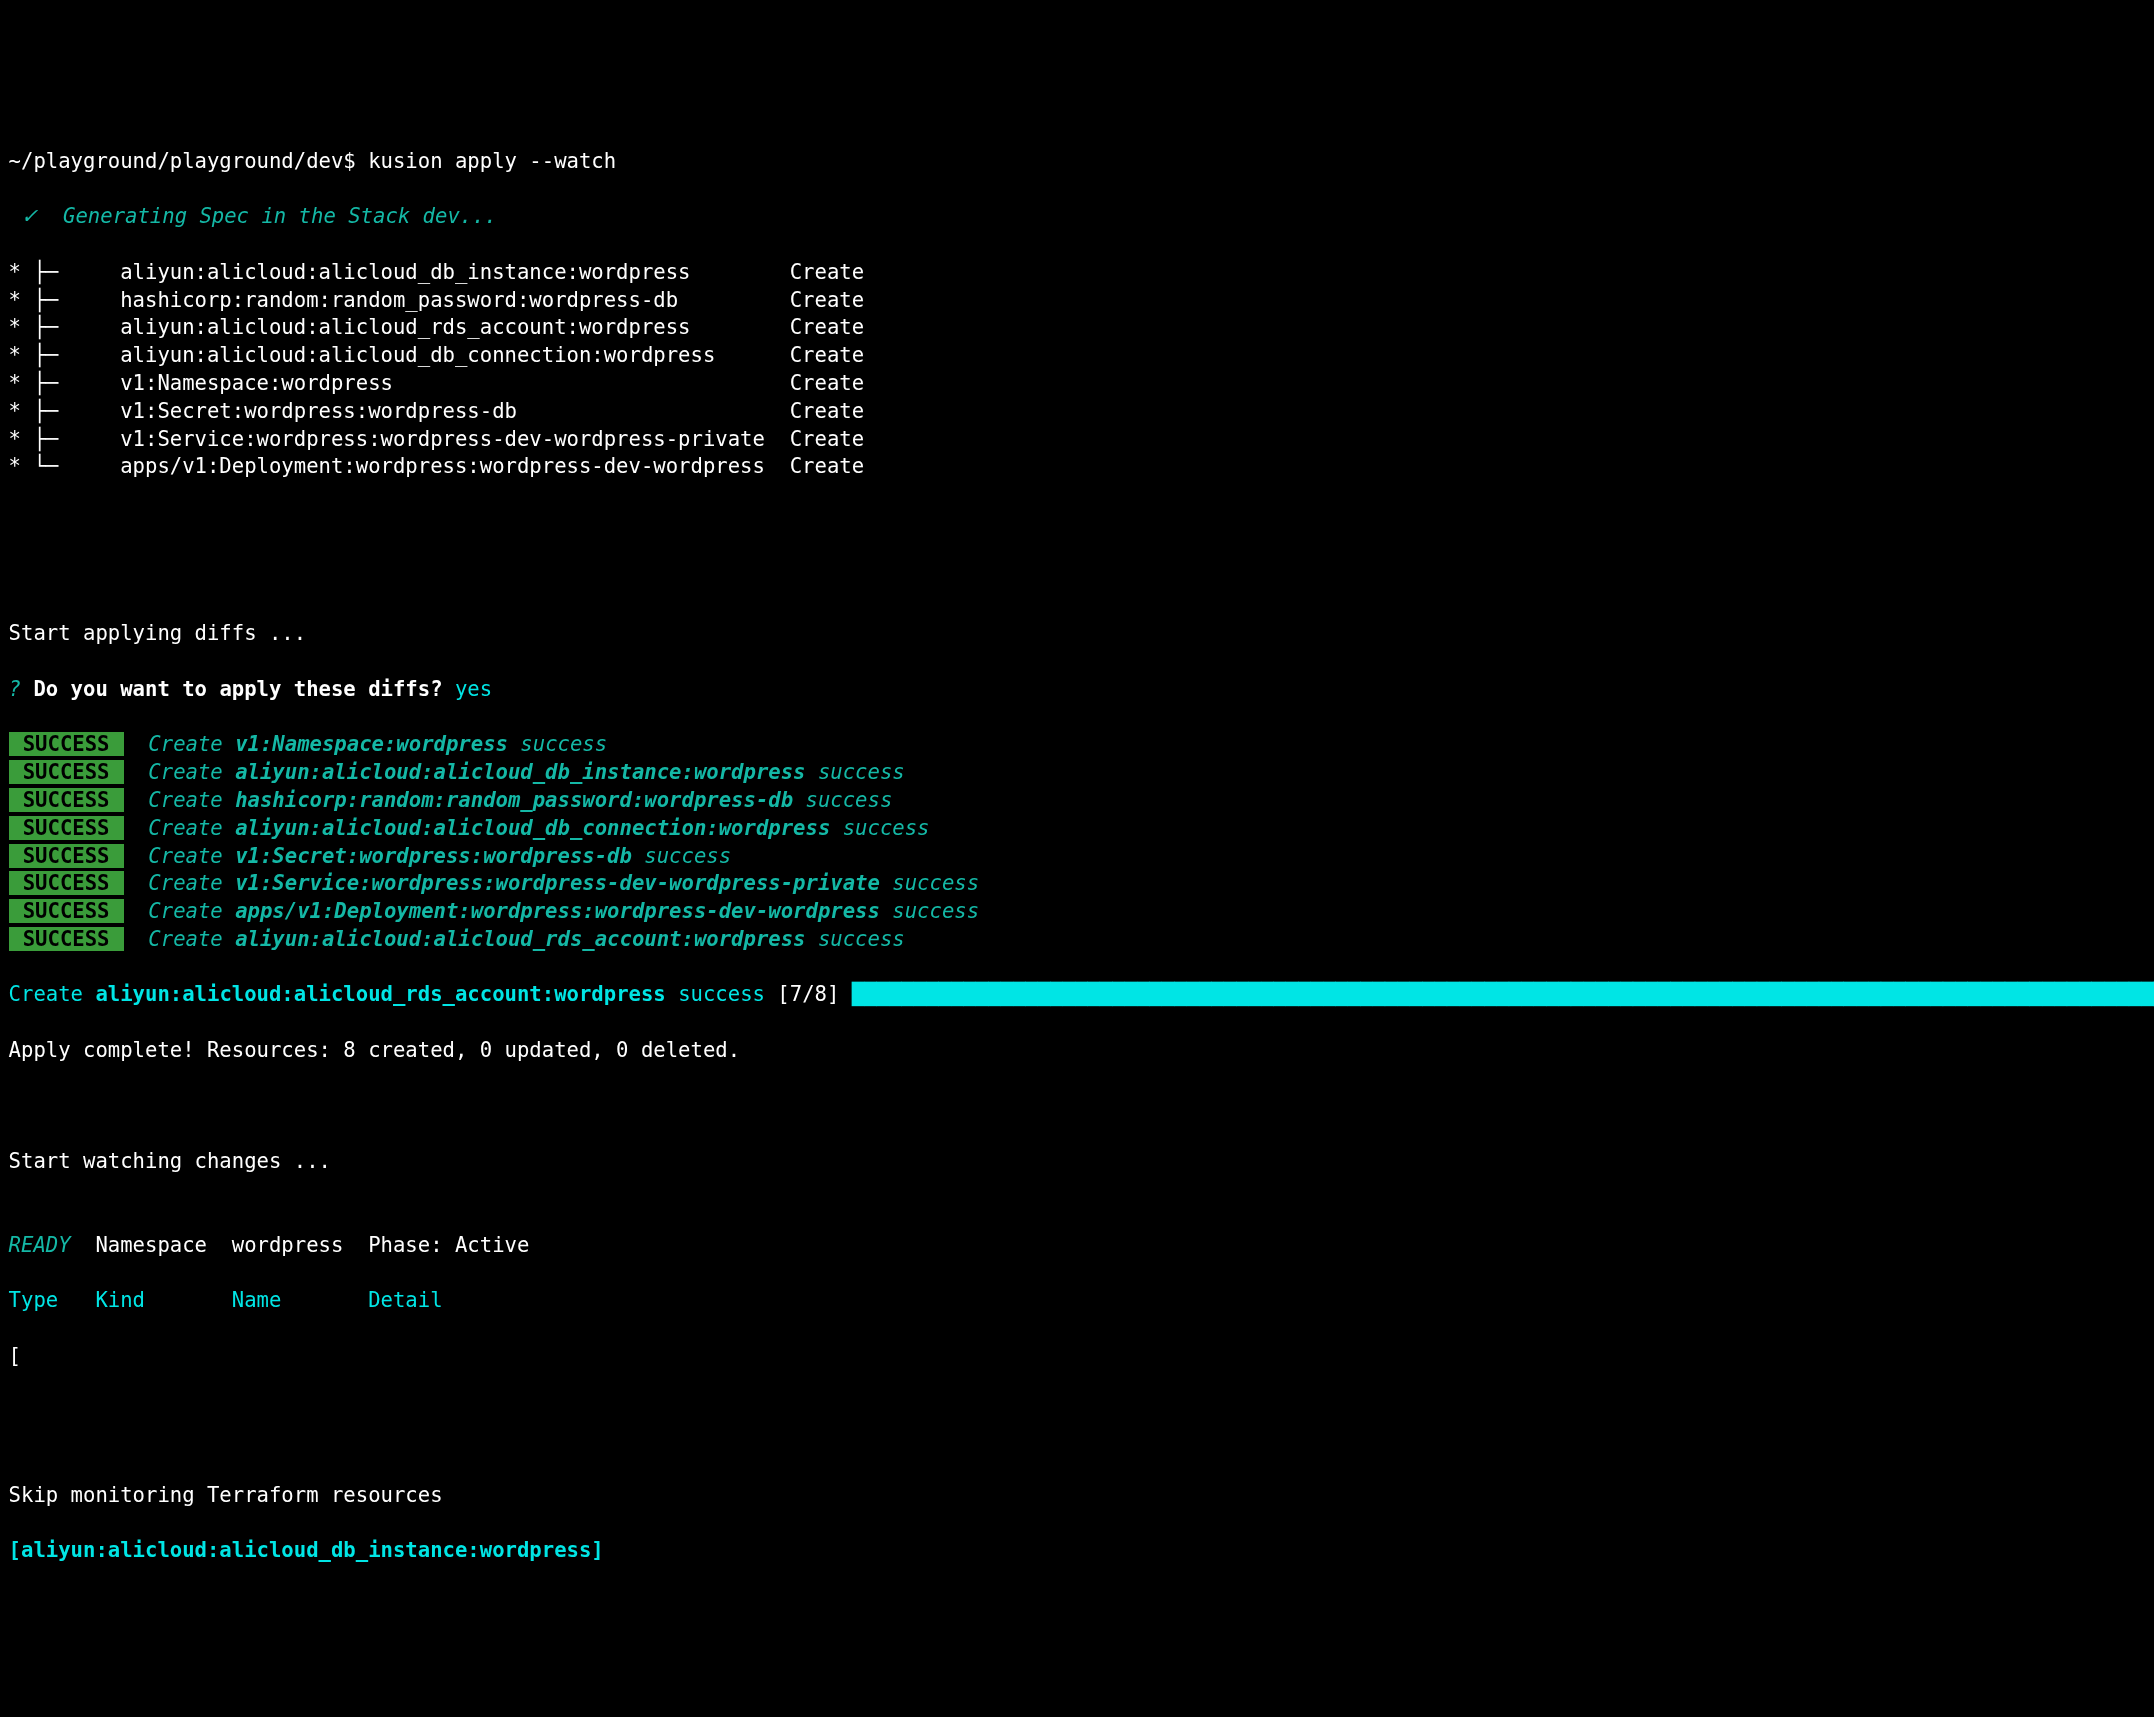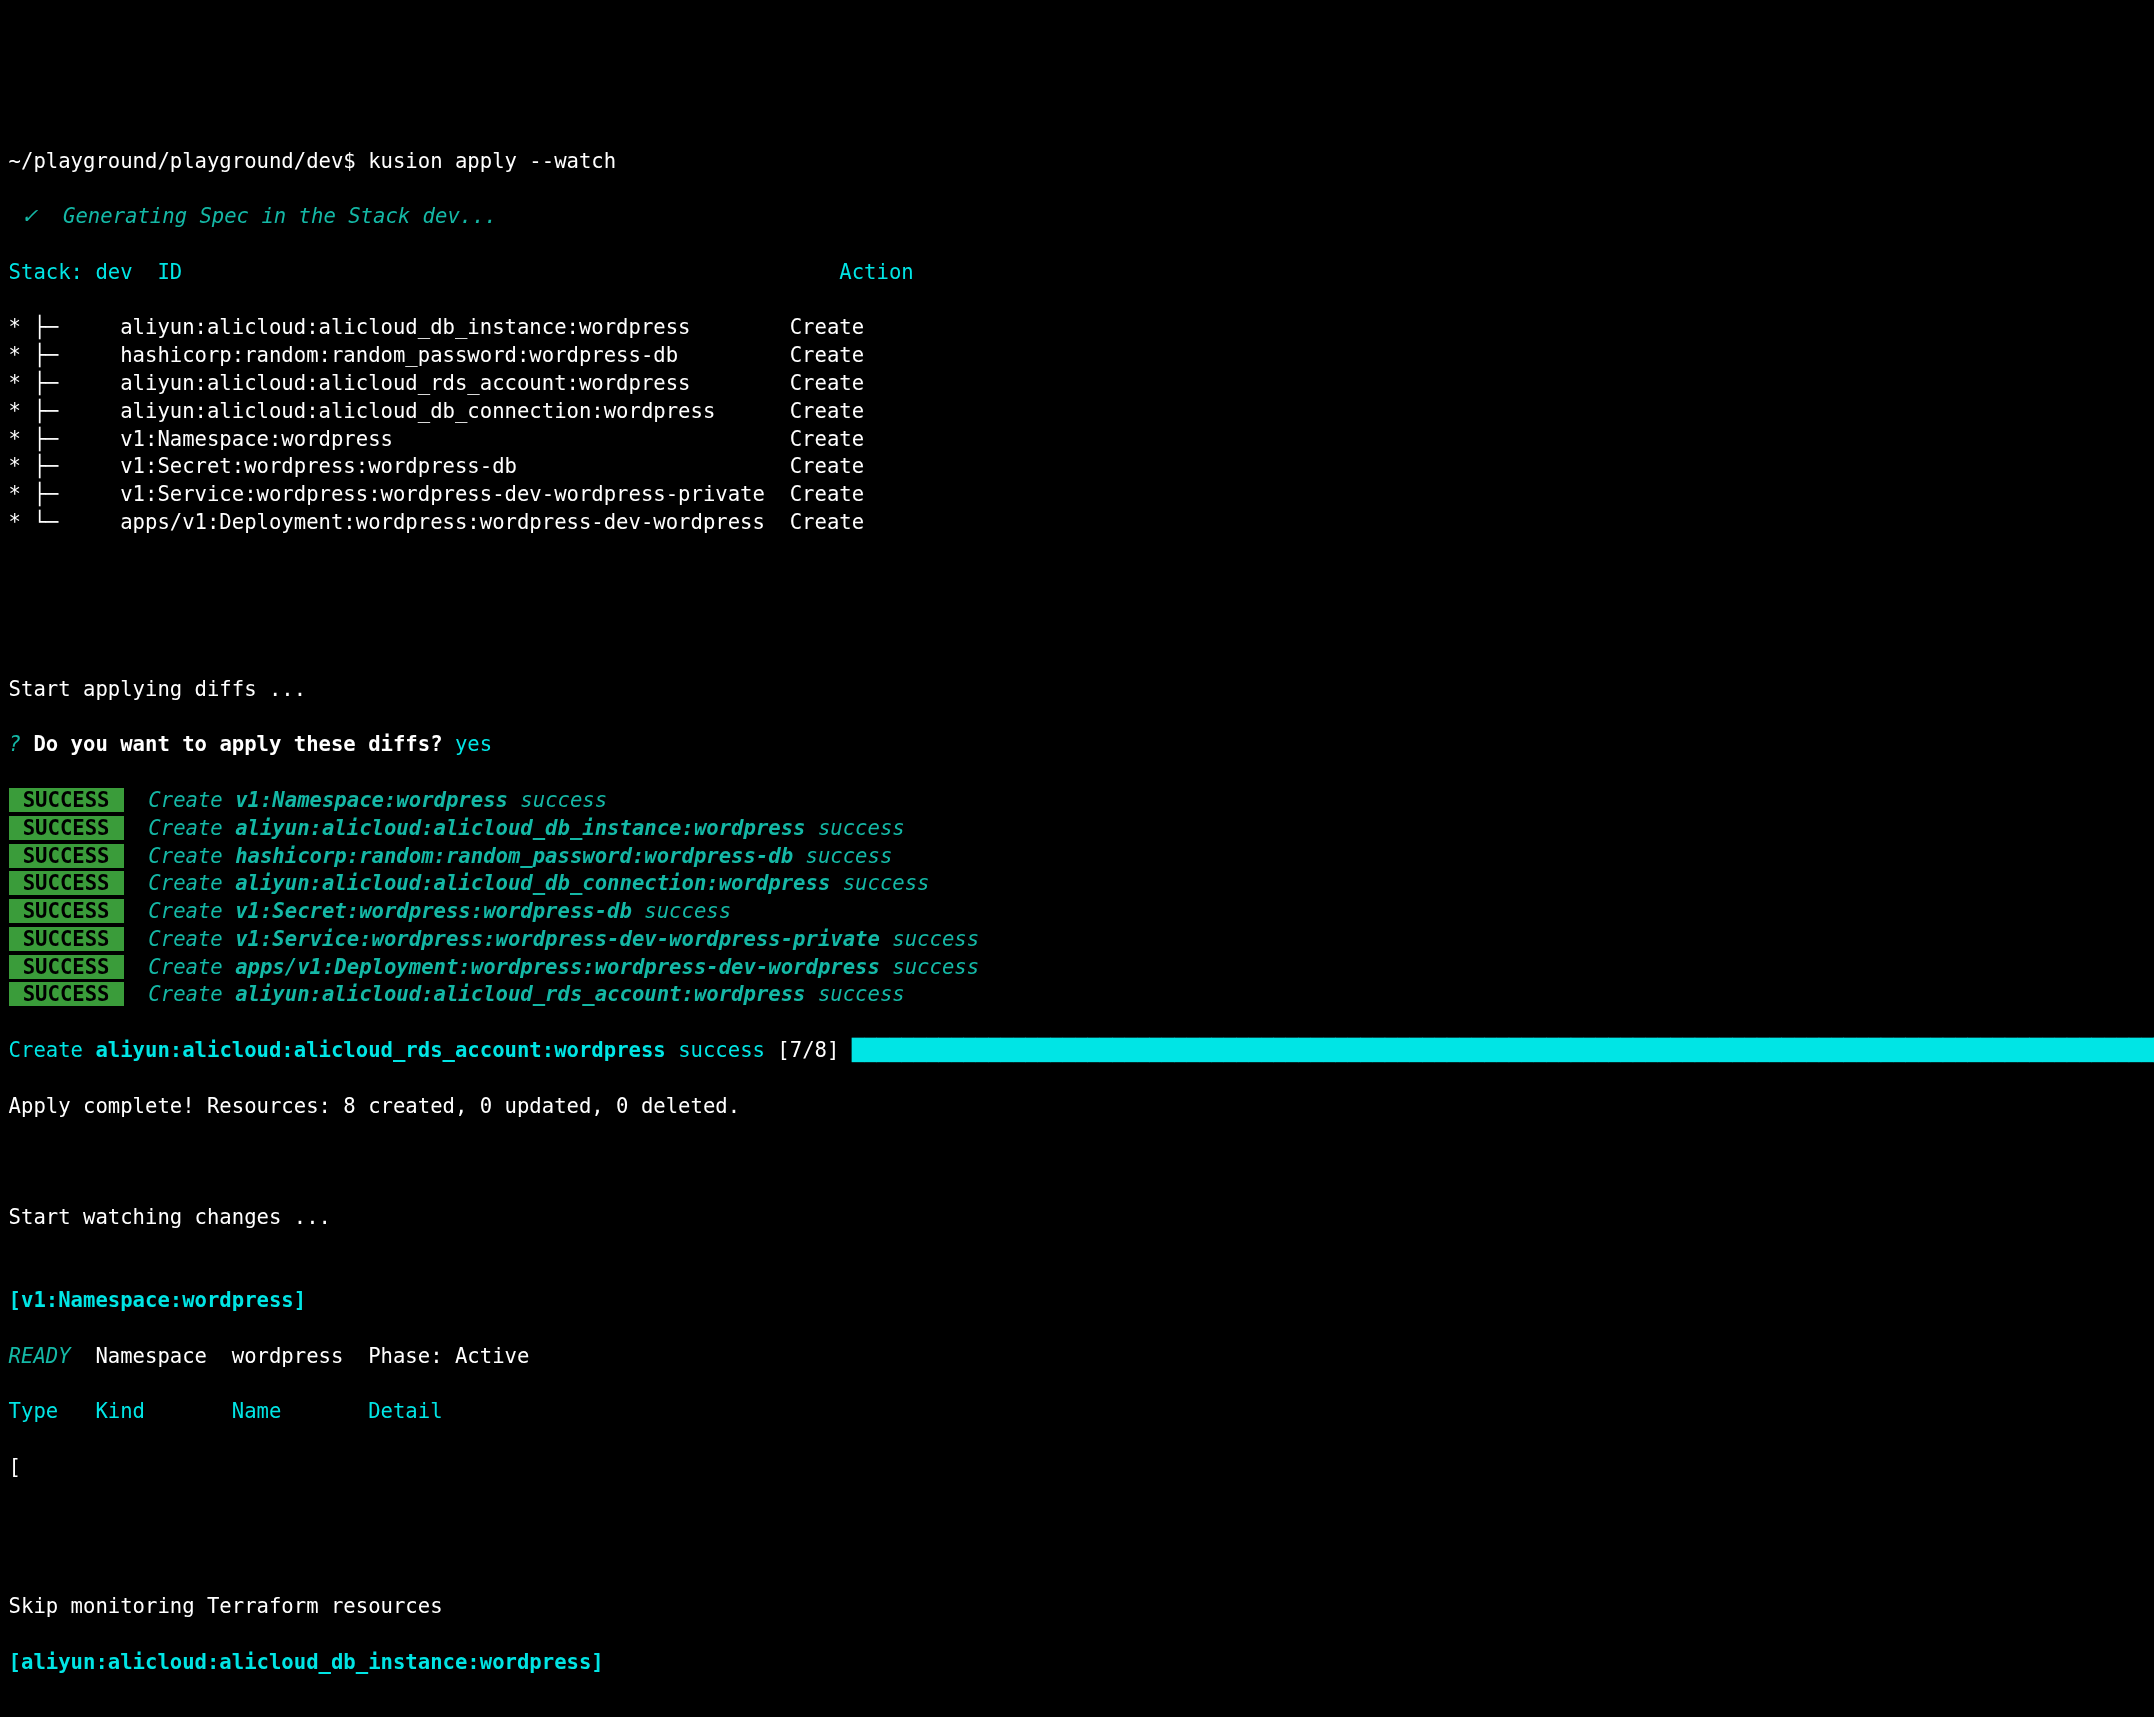--- a/index.html
+++ b/index.html
@@ -23,33 +23,31 @@
   span { white-space: pre; }
 </style>
 </head>
 <body>
 
 
 
 <div>
 <div class="row"><span class="white">~/playground/playground/dev$ </span><span class="white">kusion apply --watch</span></div>
 <div class="row green"> ✓  Generating Spec in the Stack dev...</div>
-<div class="row"><span class="cyan">Stack: dev</span><span class="cyan">  ID</span><span class="cyan" style="margin-left:0">                                                     Action</span></div>
 <div id="plan-rows"><div class="row white">* ├─     aliyun:alicloud:alicloud_db_instance:wordpress        Create</div><div class="row white">* ├─     hashicorp:random:random_password:wordpress-db         Create</div><div class="row white">* ├─     aliyun:alicloud:alicloud_rds_account:wordpress        Create</div><div class="row white">* ├─     aliyun:alicloud:alicloud_db_connection:wordpress      Create</div><div class="row white">* ├─     v1:Namespace:wordpress                                Create</div><div class="row white">* ├─     v1:Secret:wordpress:wordpress-db                      Create</div><div class="row white">* ├─     v1:Service:wordpress:wordpress-dev-wordpress-private  Create</div><div class="row white">* └─     apps/v1:Deployment:wordpress:wordpress-dev-wordpress  Create</div></div>
 <div class="row"> </div>
 <div class="row"> </div>
 <div class="row white">Start applying diffs ...</div>
 <div class="row"><span class="green">? </span><span class="white bold">Do you want to apply these diffs?</span><span class="cyan"> yes</span></div>
 <div id="success-rows"><div class="row"><span class="success-badge"> SUCCESS </span><span class="green">  Create </span><span class="green bold">v1:Namespace:wordpress</span><span class="green"> success</span></div><div class="row"><span class="success-badge"> SUCCESS </span><span class="green">  Create </span><span class="green bold">aliyun:alicloud:alicloud_db_instance:wordpress</span><span class="green"> success</span></div><div class="row"><span class="success-badge"> SUCCESS </span><span class="green">  Create </span><span class="green bold">hashicorp:random:random_password:wordpress-db</span><span class="green"> success</span></div><div class="row"><span class="success-badge"> SUCCESS </span><span class="green">  Create </span><span class="green bold">aliyun:alicloud:alicloud_db_connection:wordpress</span><span class="green"> success</span></div><div class="row"><span class="success-badge"> SUCCESS </span><span class="green">  Create </span><span class="green bold">v1:Secret:wordpress:wordpress-db</span><span class="green"> success</span></div><div class="row"><span class="success-badge"> SUCCESS </span><span class="green">  Create </span><span class="green bold">v1:Service:wordpress:wordpress-dev-wordpress-private</span><span class="green"> success</span></div><div class="row"><span class="success-badge"> SUCCESS </span><span class="green">  Create </span><span class="green bold">apps/v1:Deployment:wordpress:wordpress-dev-wordpress</span><span class="green"> success</span></div><div class="row"><span class="success-badge"> SUCCESS </span><span class="green">  Create </span><span class="green bold">aliyun:alicloud:alicloud_rds_account:wordpress</span><span class="green"> success</span></div></div>
 <div class="row"><span class="cyan">Create </span><span class="cyan-bold">aliyun:alicloud:alicloud_rds_account:wordpress</span><span class="cyan"> success </span><span class="white">[7/8] </span><span class="progress-bar">███████████████████████████████████████████████████████████████████████████████████████████████████████████████████████████████████████████</span></div>
 <div class="row white">Apply complete! Resources: 8 created, 0 updated, 0 deleted.</div>
 <div class="row"> </div>
 <div class="row white">Start watching changes ...</div>
 
-<div class="row cyan-bold">[v1:Namespace:wordpress]</div>
 <div class="row"><span class="green">READY</span><span class="white">  Namespace  wordpress  Phase: Active</span></div>
 <div class="row"><span class="cyan">Type   Kind       Name       Detail</span></div>
 <div class="row white">[</div>
 <div class="row"> </div>
 
 <div class="row white">Skip monitoring Terraform resources</div>
 <div class="row cyan-bold">[aliyun:alicloud:alicloud_db_instance:wordpress]</div>
 <div class="row"> </div>
 
 

